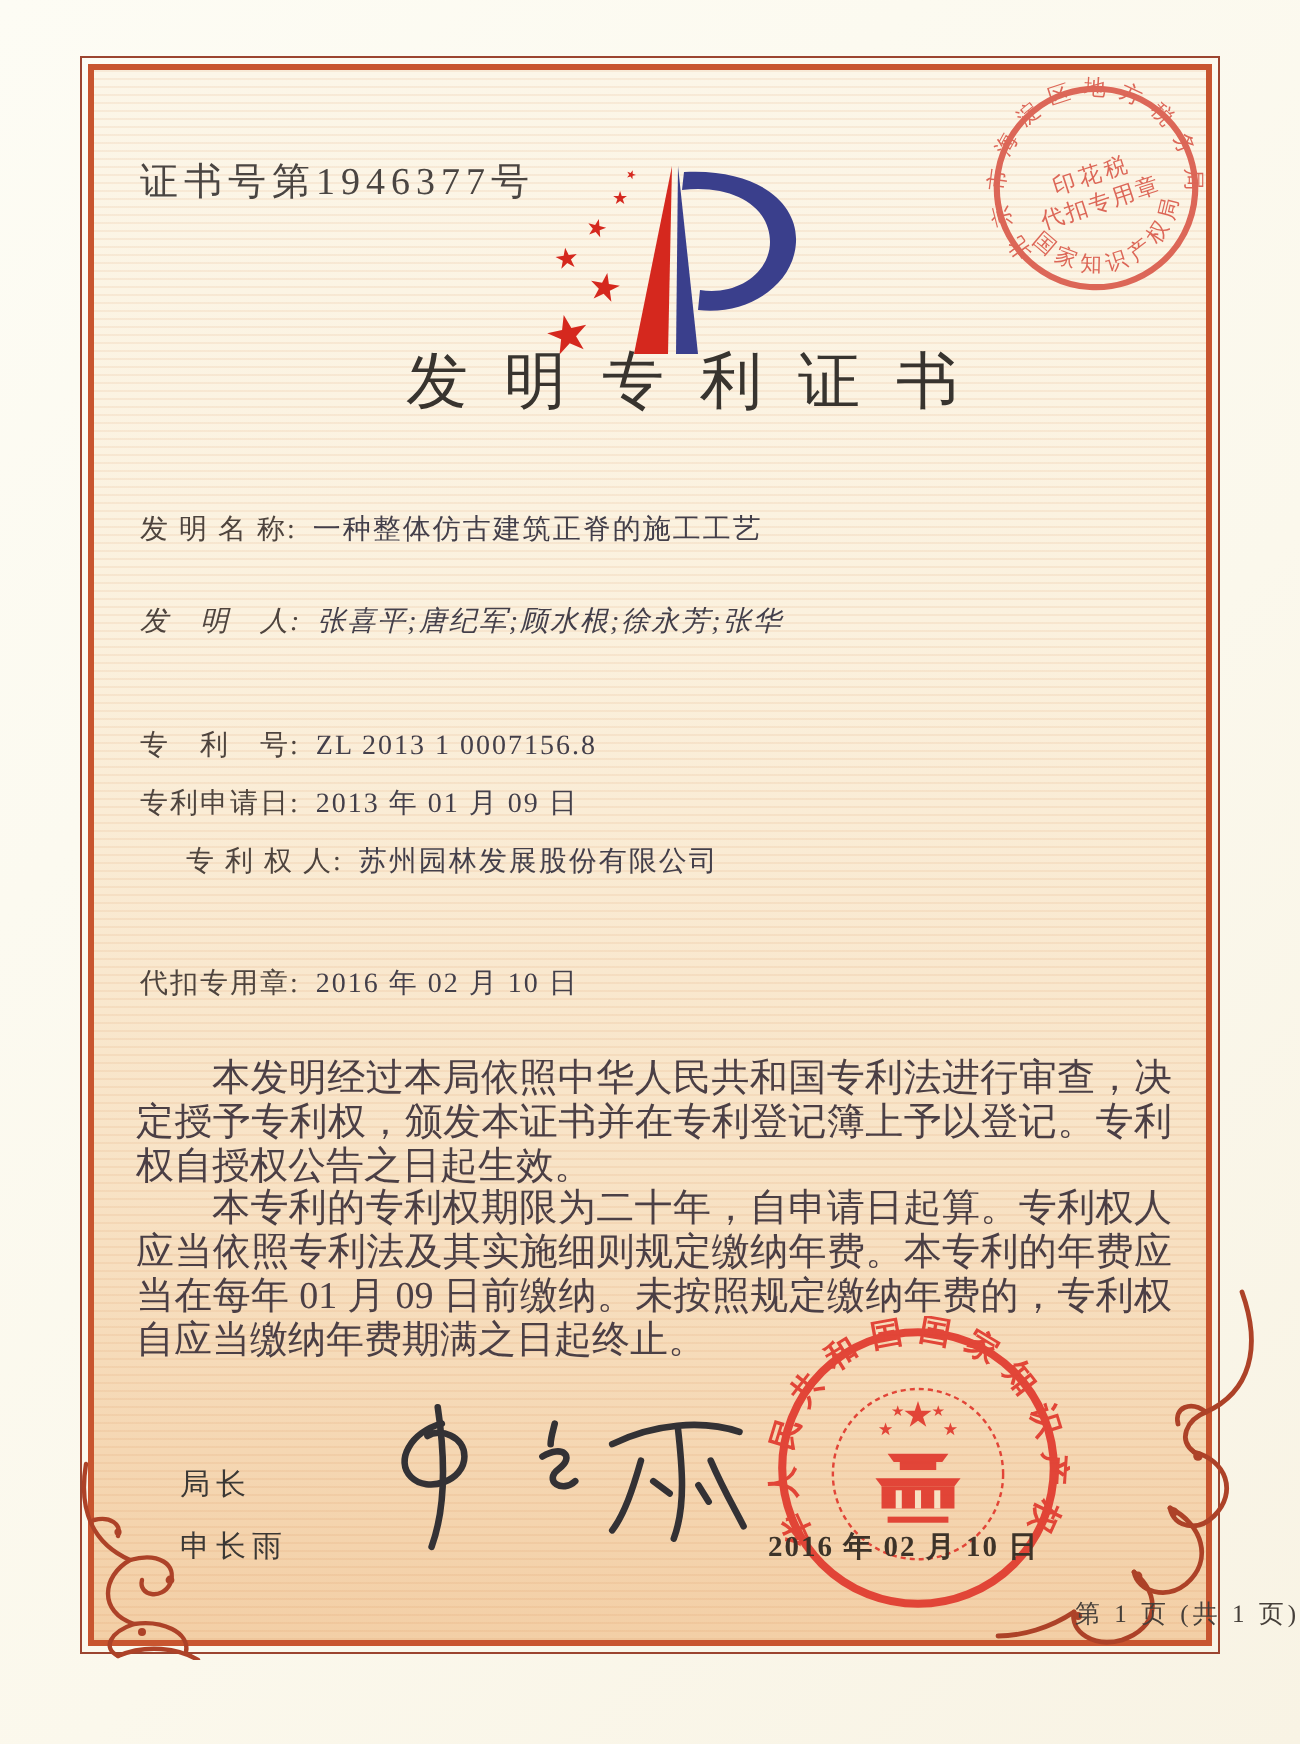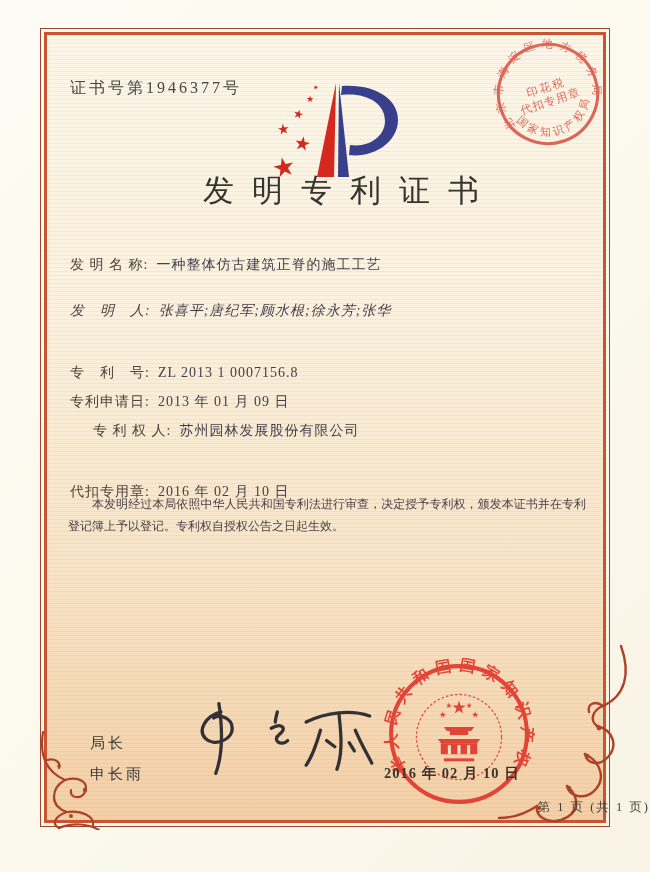--- a/index.html
+++ b/index.html
@@ -22,21 +22,21 @@
     border:3px solid #c8552f;
     background:
       repeating-linear-gradient(180deg, rgba(210,126,66,0.10) 0px, rgba(210,126,66,0.10) 1px, transparent 1px, transparent 4px),
       linear-gradient(180deg,#fcf6e8 0%,#fbf1de 35%,#f8e3c6 70%,#f3cfa6 100%);
   }
 
   .layer { position:absolute; inset:0; z-index:2; }
 
   .cert-no {
     position:absolute; left:70px; top:78px;
-    font-size:16px; letter-spacing:3px; color:#4a4542;
+    font-size:19px; letter-spacing:3px; color:#4a4542;
   }
 
   .logo { position:absolute; left:252px; top:80px; width:150px; height:102px; }
 
   .tax-stamp {
     position:absolute; left:486px; top:32px; width:124px; height:124px;
     transform:rotate(-18deg); opacity:0.82; z-index:3;
   }
 
   .title {
@@ -44,22 +44,22 @@
     text-align:center; font-size:31px; color:#38342f;
     letter-spacing:18px; text-indent:18px;padding-left:32px;
   }
 
   .fields { position:absolute; left:70px; right:60px; top:256px; }
   .field-row { position:absolute; left:0; right:0; font-size:14px; color:#4e443e; letter-spacing:1px; }
   .field-row .val { color:#433f4a; margin-left:8px; }
   .f0{top:0;} .f1{top:46px;font-style:italic;} .f2{top:108px;} .f3{top:137px;} .f4{top:166px;margin-left:23px;} .f5{top:227px;}
 
   .body-text {
-    position:absolute; left:68px; right:64px; top:494px;
-    font-size:12px; line-height:21.8px; color:#4b3f45;
+    position:absolute; left:68px; right:64px; top:529px;
+    font-size:19px; line-height:21.8px; color:#4b3f45;
     text-align:justify;
   }
   .body-text p { text-indent:2em; }
 
   .officer { position:absolute; left:90px; top:728px; font-size:15px; line-height:31px; color:#3b3835; letter-spacing:3px;font-family:Liberation Serif, serif; }
 
   .signature { position:absolute; left:185px; top:698px; width:195px; height:80px; }
 
   .seal { position:absolute; left:383px; top:658px; width:152px; height:152px; opacity:0.9; }
   .seal-date {
@@ -141,20 +141,21 @@
       <div class="field-row f4">
         <span class="lbl">专 利 权 人:</span><span class="val">苏州园林发展股份有限公司</span>
       </div>
       <div class="field-row f5">
         <span class="lbl">代扣专用章:</span><span class="val">2016 年 02 月 10 日</span>
       </div>
     </div>
 
     <div class="body-text">
       <p>本发明经过本局依照中华人民共和国专利法进行审查，决定授予专利权，颁发本证书并在专利登记簿上予以登记。专利权自授权公告之日起生效。</p>
+      <p>本专利的专利权期限为二十年，自申请日起算。专利权人应当依照专利法及其实施细则规定缴纳年费。本专利的年费应当在每年 01 月 09 日前缴纳。未按照规定缴纳年费的，专利权自应当缴纳年费期满之日起终止。</p>
     </div>
 
     <div class="officer">
       <div>局长</div>
       <div>申长雨</div>
     </div>
 
     <svg class="signature" viewBox="0 0 190 75">
       <g fill="none" stroke="#23242b" stroke-width="3.2" stroke-linecap="round" stroke-linejoin="round" opacity="0.92">
         <path d="M35,12 C20,16 12,30 20,38 C28,46 46,40 46,28 C46,18 34,14 28,18"></path>

